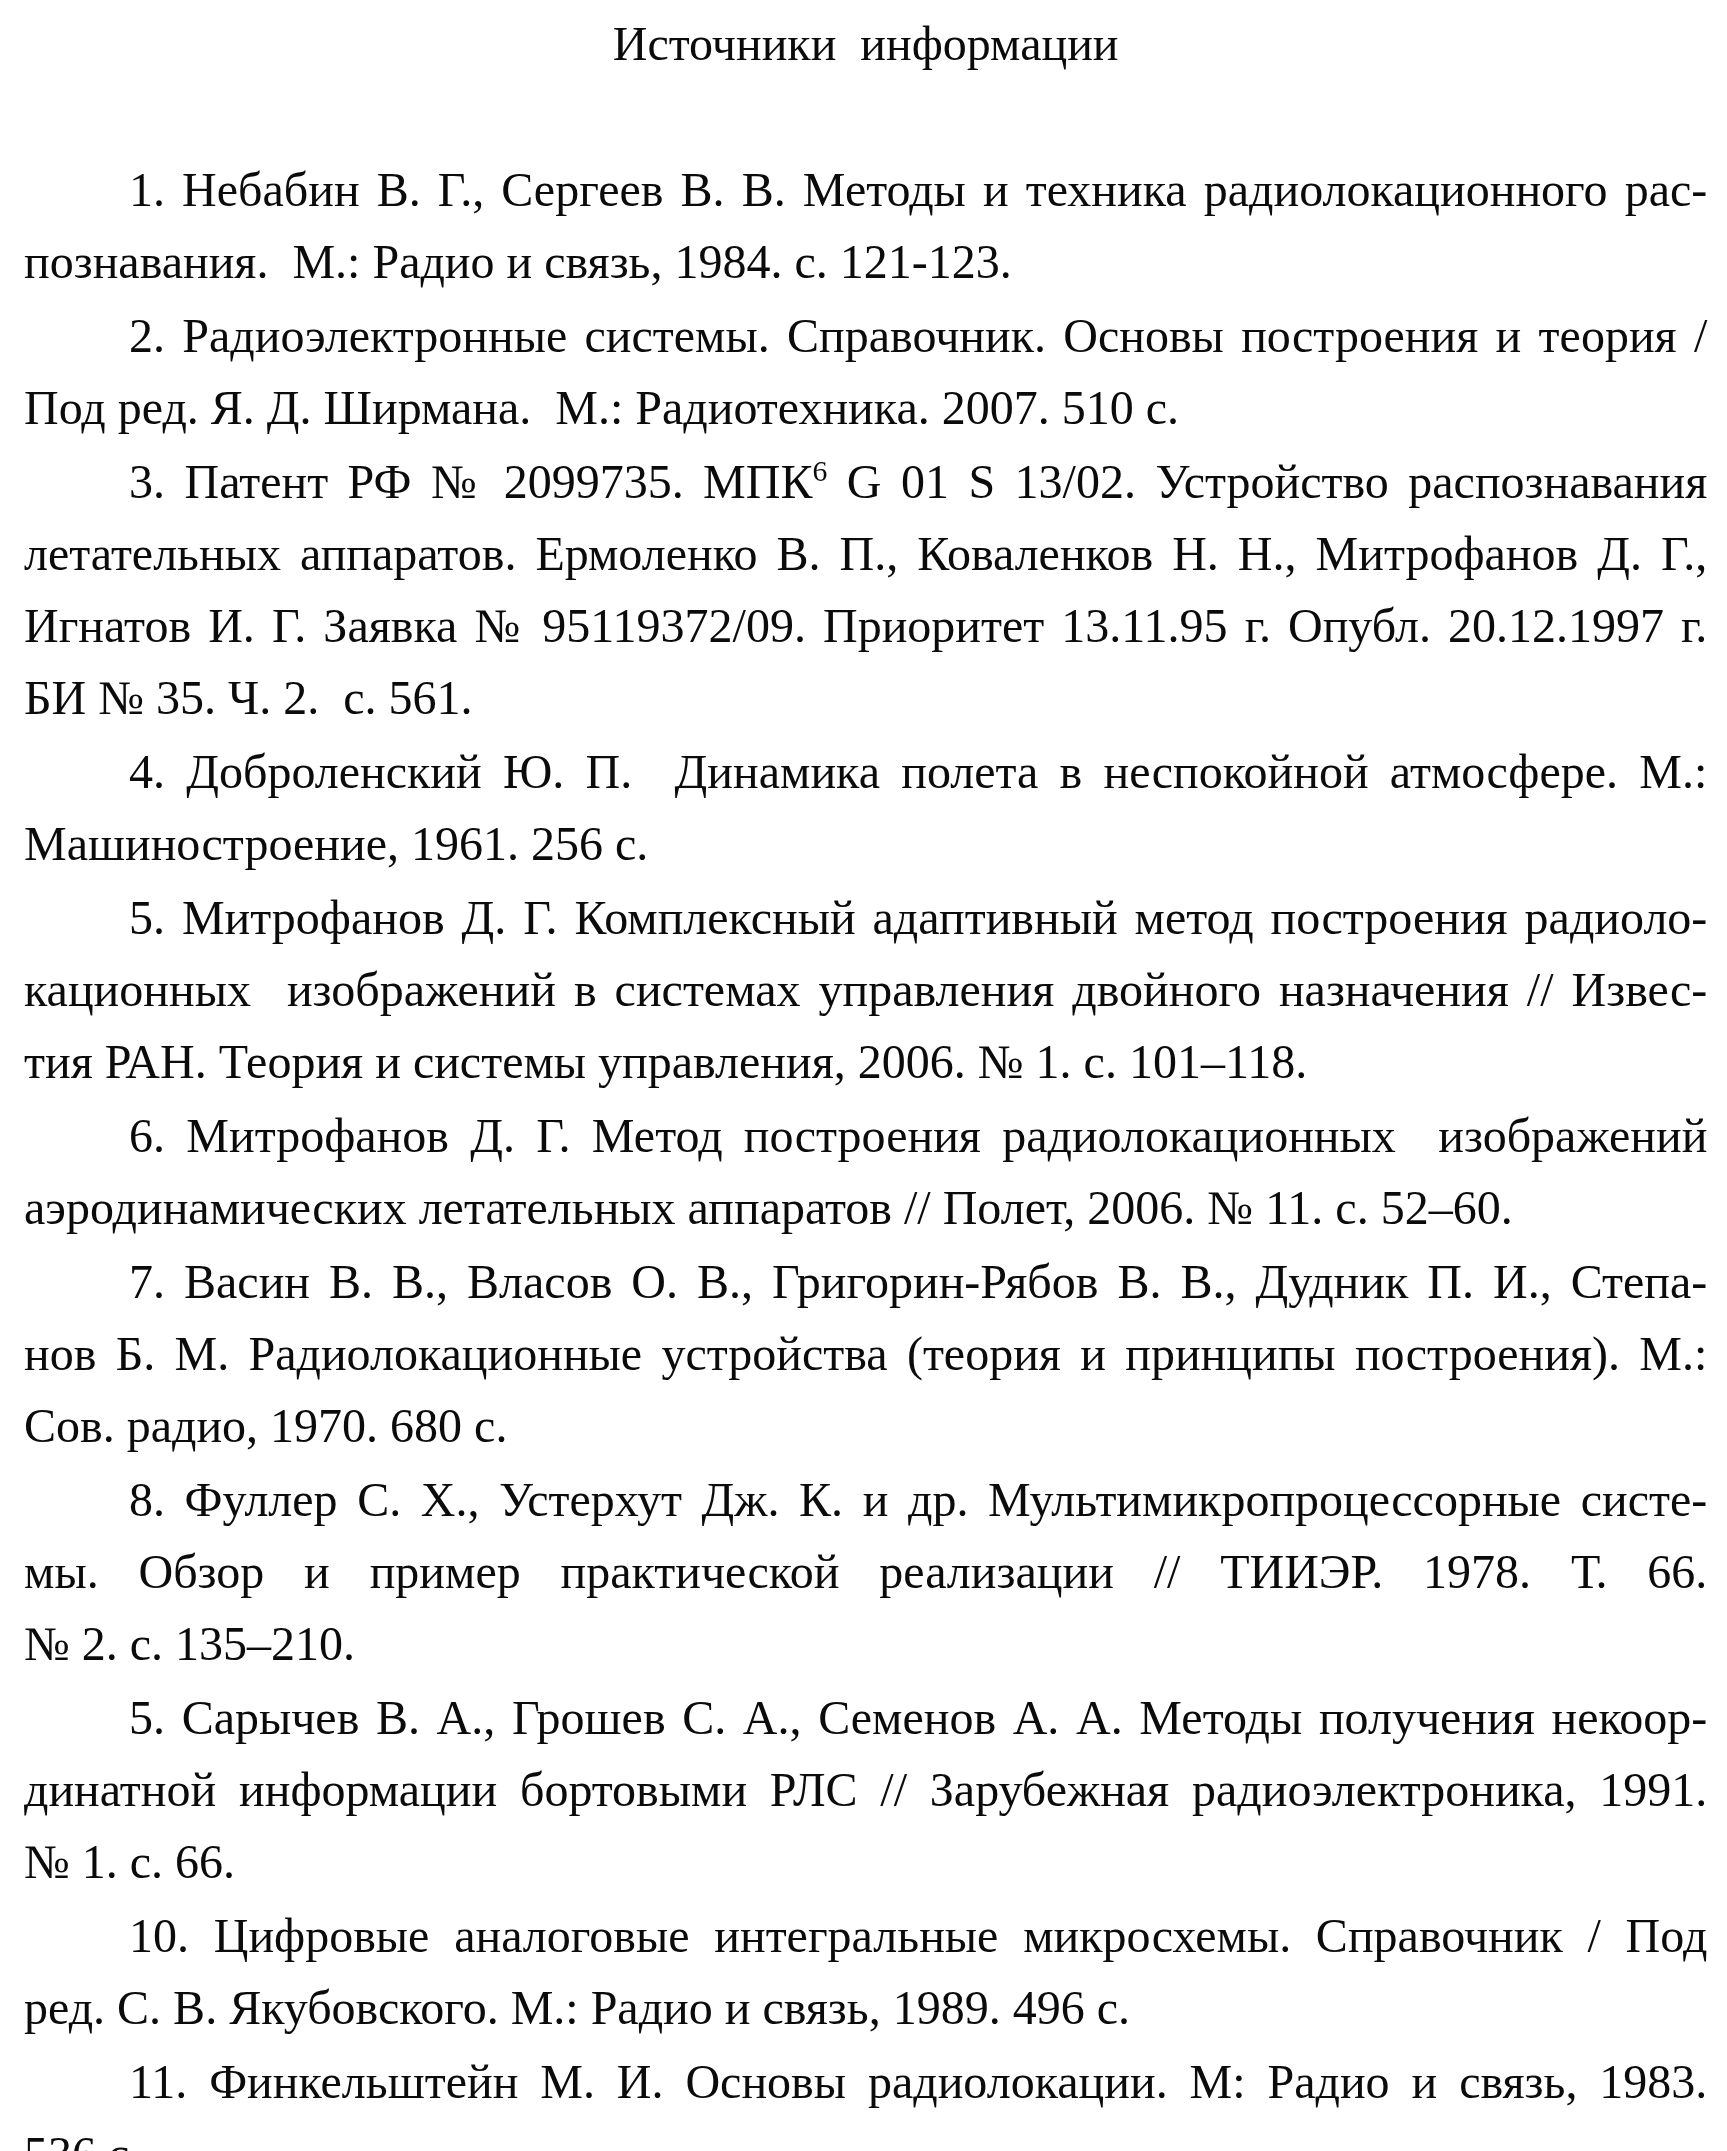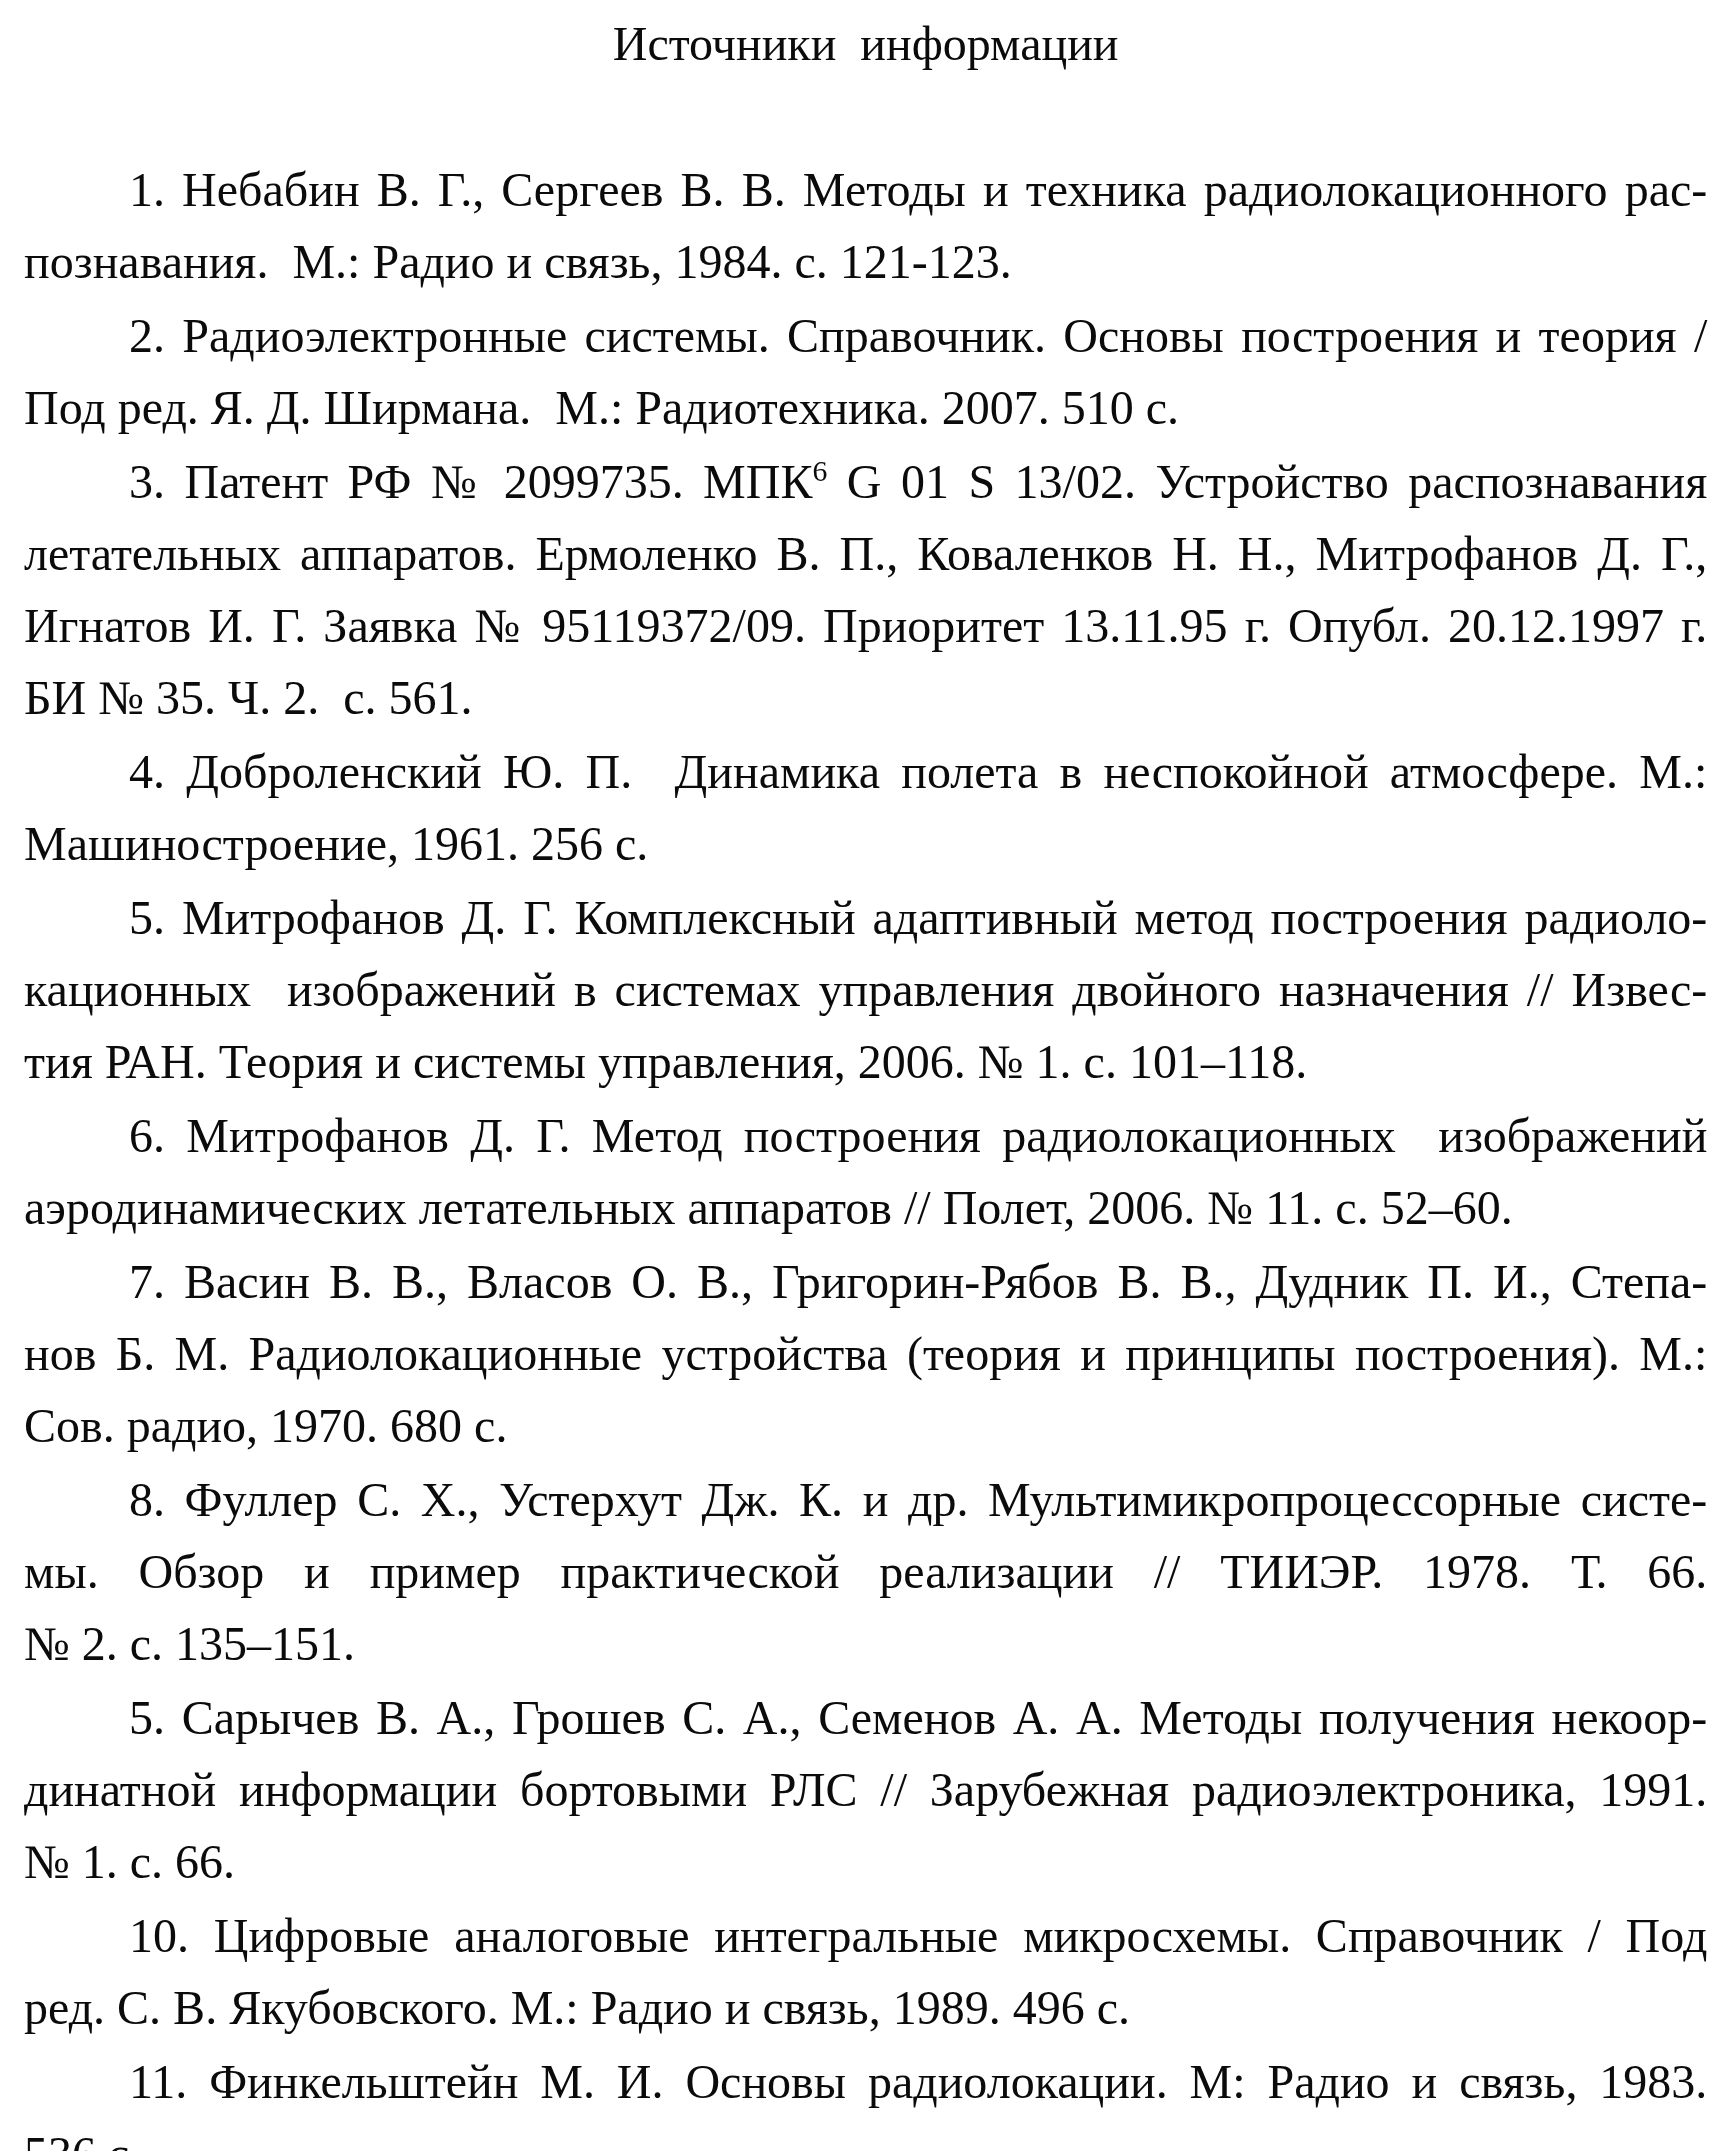--- a/index.html
+++ b/index.html
@@ -88,21 +88,21 @@
 
   <div class="entry">
     <div class="line first">7. Васин В. В., Власов О. В., Григорин-Рябов В. В., Дудник П. И., Степа-</div>
     <div class="line">нов Б. М. Радиолокационные устройства (теория и принципы построения). М.:</div>
     <div class="line last">Сов. радио, 1970. 680 с.</div>
   </div>
 
   <div class="entry">
     <div class="line first">8. Фуллер С. Х., Устерхут Дж. К. и др. Мультимикропроцессорные систе-</div>
     <div class="line">мы. Обзор и пример практической реализации // ТИИЭР. 1978. Т. 66.</div>
-    <div class="line last">№ 2. с. 135–151.</div>
+    <div class="line last">№ 2. с. 135–210.</div>
   </div>
 
   <div class="entry">
     <div class="line first">5. Сарычев В. А., Грошев С. А., Семенов А. А. Методы получения некоор-</div>
     <div class="line">динатной информации бортовыми РЛС // Зарубежная радиоэлектроника, 1991.</div>
     <div class="line last">№ 1. с. 66.</div>
   </div>
 
   <div class="entry">
     <div class="line first">10. Цифровые аналоговые интегральные микросхемы. Справочник / Под</div>

